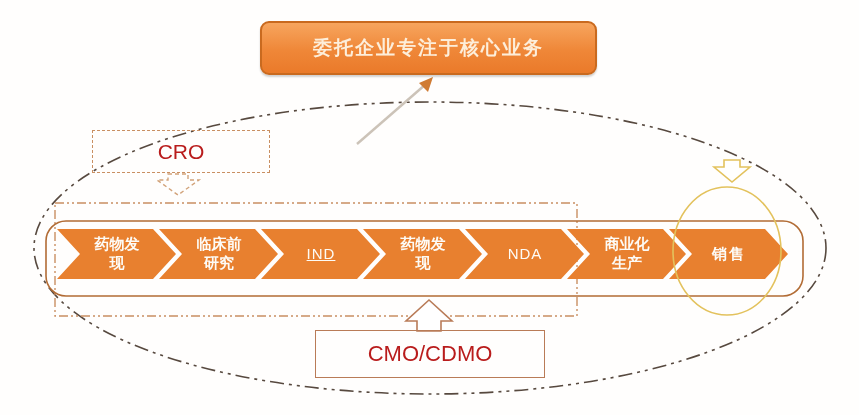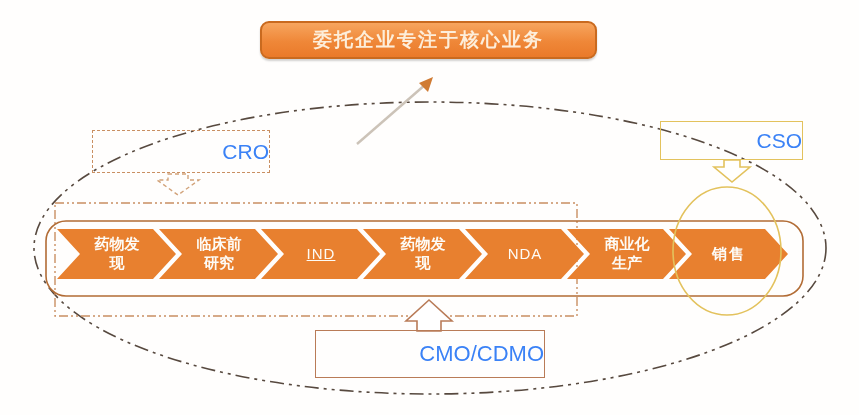--- a/index.html
+++ b/index.html
@@ -7,34 +7,34 @@
     position:relative;
     width:859px;height:415px;
     background:#fffefd;
     font-family:"Liberation Sans","DejaVu Sans",sans-serif;
     overflow:hidden;
   }
   .layer{position:absolute;left:0;top:0;width:859px;height:415px;}
 
   
   .banner{
-    position:absolute;left:260px;top:21px;width:337px;height:38px;
+    position:absolute;left:260px;top:21px;width:337px;height:54px;
     box-sizing:border-box;
     background:linear-gradient(180deg,#f7a55e 0%,#ef8738 55%,#ea7a2a 100%);
     border:2px solid #c96a1f;border-radius:9px;
     display:flex;align-items:center;justify-content:center;
     color:#fdeeda;font-size:19px;font-weight:bold;letter-spacing:2px;
     box-shadow:0 2px 2px rgba(0,0,0,0.18);
   }
 
   
   .scope-box{
     position:absolute;box-sizing:border-box;
-    display:flex;align-items:center;justify-content:flex-end;
-    color:#3b82f6;background:transparent;
+    display:flex;align-items:center;justify-content:center;
+    color:#b91c1c;background:transparent;
   }
   .cro-box{left:92px;top:130px;width:178px;height:43px;
     border:1.6px dashed #c98f62;font-size:21px;}
   .cso-box{left:660px;top:121px;width:143px;height:39px;
     border:1.6px solid #e3c25d;font-size:21px;}
   .cmo-box{left:315px;top:330px;width:230px;height:48px;
     border:1.6px solid #b97b57;font-size:22px;}
 
   
   .stage-label{
@@ -85,23 +85,20 @@
 
     <line x1="357" y1="144" x2="426" y2="84" stroke="#ccc3b8" stroke-width="2.4"></line>
     <polygon points="433,77 419,83 428,92" fill="#d07b33"></polygon>
   </svg>
 
   <div class="banner">委托企业专注于核心业务</div>
 
   <div class="scope-box cro-box">
     <span>CRO</span>
   </div>
-  <div class="scope-box cso-box">
-    <span>CSO</span>
-  </div>
   <div class="scope-box cmo-box">
     <span>CMO/CDMO</span>
   </div>
 
   <div class="stage-label sl-0 w-narrow">药物发现</div>
   <div class="stage-label sl-1 w-narrow">临床前研究</div>
   <div class="stage-label sl-2 w-wide">IND</div>
   <div class="stage-label sl-3 w-narrow">药物发现</div>
   <div class="stage-label sl-4 w-wide">NDA</div>
   <div class="stage-label sl-5 w-narrow">商业化生产</div>

